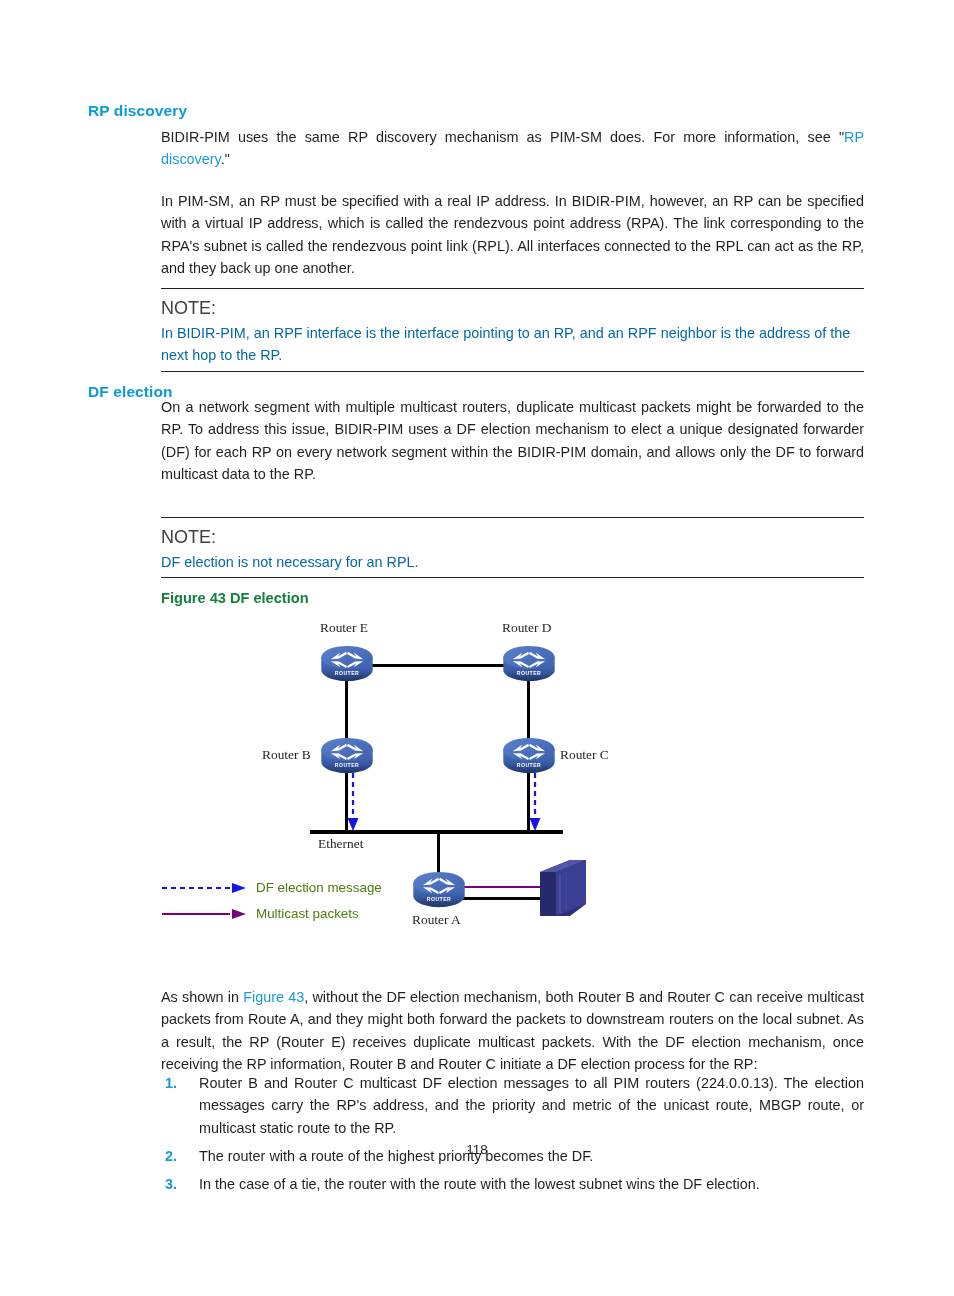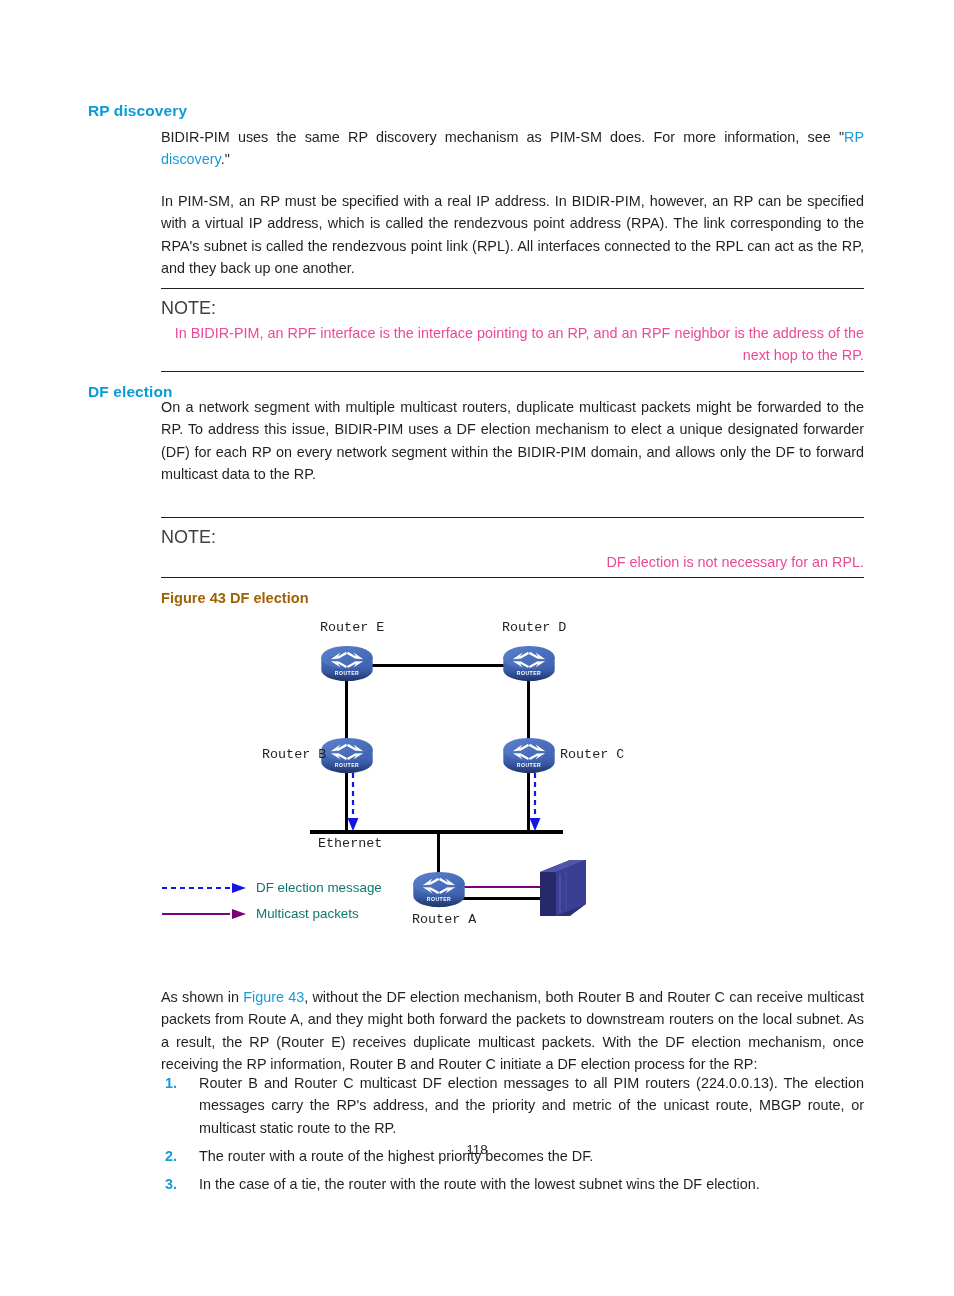--- a/index.html
+++ b/index.html
@@ -59,50 +59,50 @@
   }
   .note-title {
     font-size: 18px;
     color: #404040;
     padding-top: 9px;
     padding-bottom: 3px;
   }
   .note-body {
     font-size: 14.4px;
     line-height: 22.3px;
-    color: #ec4899;
+    color: #0369a1;
     padding-bottom: 4px;
-    text-align: right;
+    text-align: left;
   }
 
   
   .fig-caption {
     position: absolute;
     left: 161px;
     font-size: 14.6px;
     font-weight: bold;
-    color: #a16207;
+    color: #15803d;
     white-space: nowrap;
   }
 
   
   #figure {
     position: absolute;
     left: 150px;
     top: 612px;
     width: 680px;
     height: 330px;
   }
 
   .node-label {
     position: absolute;
     font-size: 13.4px;
     color: #231f20;
     white-space: nowrap;
-    font-family: Liberation Mono, monospace;
+    font-family: Liberation Serif, serif;
   }
 
   .wire {
     position: absolute;
     background: #000000;
   }
   .wire-h { height: 3px; }
   .wire-v { width: 3px; }
   .bus {
     position: absolute;
@@ -124,21 +124,21 @@
     height: 56px;
   }
 
   
   .darrow { position: absolute; }
 
   
   .legend-item {
     position: absolute;
     font-size: 13.4px;
-    color: #0f766e;
+    color: #4d7c0f;
     white-space: nowrap;
   }
   .legend-gfx { position: absolute; }
 
   
   .olist {
     position: absolute;
     left: 161px;
     width: 703px;
   }

